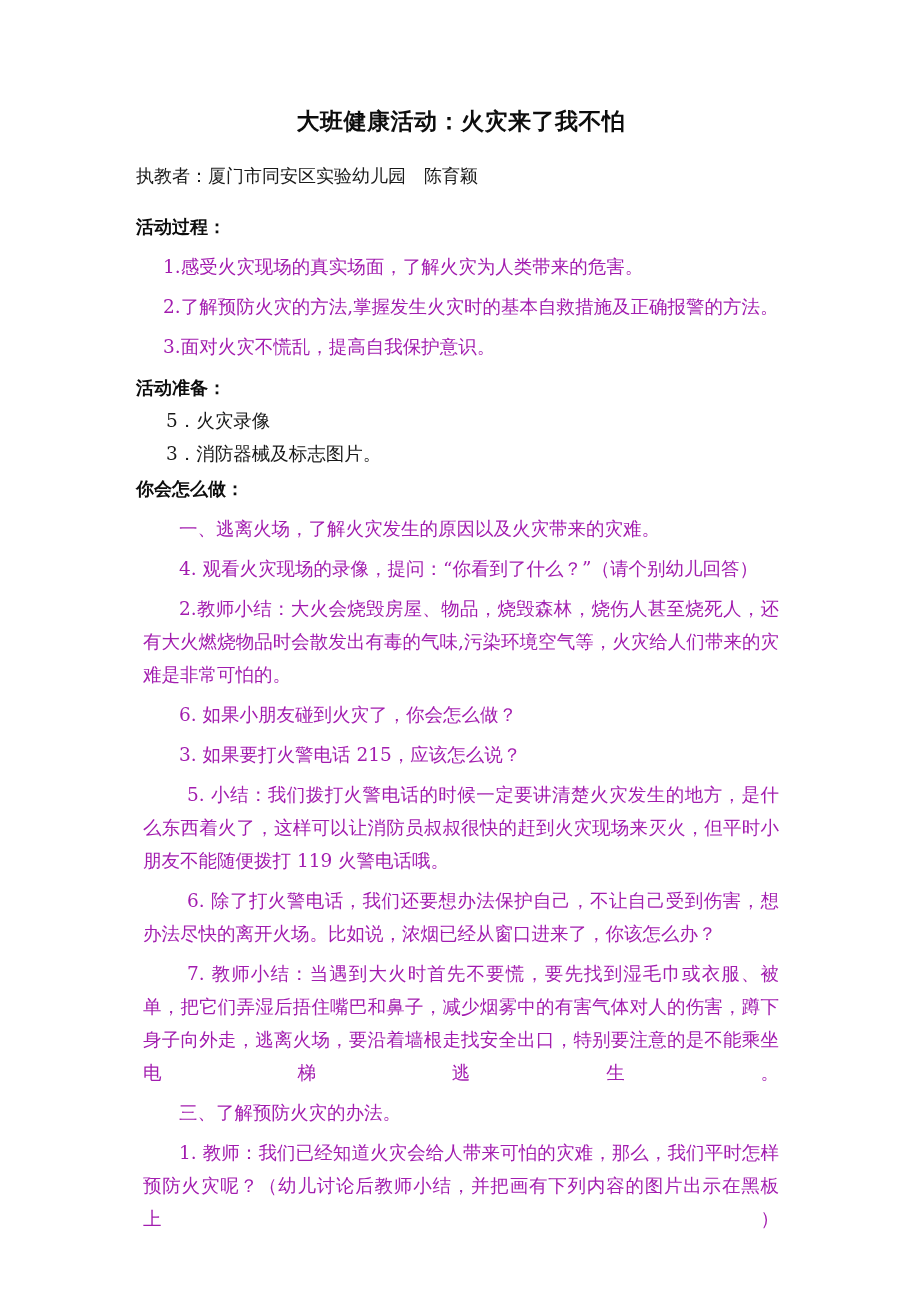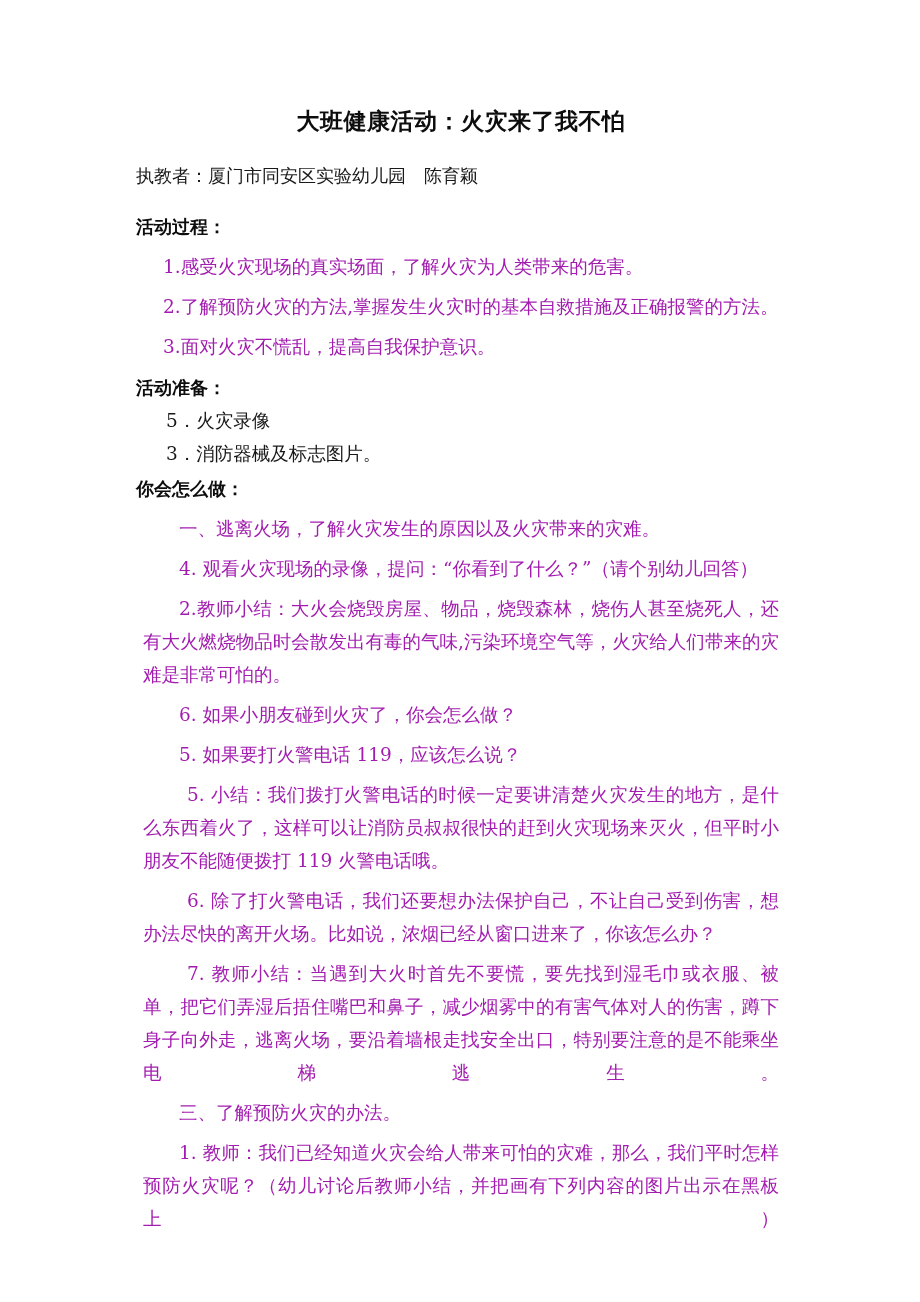--- a/index.html
+++ b/index.html
@@ -112,21 +112,21 @@
     <p class="prep-item">5．火灾录像</p>
     <p class="prep-item">3．消防器械及标志图片。</p>
 
     <h2 class="section-heading sp-proc">你会怎么做：</h2>
 
     <p class="para ind-2 last-line-left">一、逃离火场，了解火灾发生的原因以及火灾带来的灾难。</p>
     <p class="para ind-2 last-line-left">4. 观看火灾现场的录像，提问：“你看到了什么？”（请个别幼儿回答）</p>
     <p class="para ind-2 last-line-left">2.教师小结：大火会烧毁房屋、物品，烧毁森林，烧伤人甚至烧死人，还有大火燃烧物品时会散发出有毒的气味,污染环境空气等，火灾给人们带来的灾难是非常可怕的。</p>
 
     <p class="para ind-2 last-line-left">6. 如果小朋友碰到火灾了，你会怎么做？</p>
-    <p class="para ind-2 last-line-left">5. 如果要打火警电话 119，应该怎么说？</p>
+    <p class="para ind-2 last-line-left">3. 如果要打火警电话 215，应该怎么说？</p>
     <p class="para ind-wide last-line-left">5. 小结：我们拨打火警电话的时候一定要讲清楚火灾发生的地方，是什么东西着火了，这样可以让消防员叔叔很快的赶到火灾现场来灭火，但平时小朋友不能随便拨打 119 火警电话哦。</p>
     <p class="para ind-wide last-line-left">6. 除了打火警电话，我们还要想办法保护自己，不让自己受到伤害，想办法尽快的离开火场。比如说，浓烟已经从窗口进来了，你该怎么办？</p>
     <p class="para ind-wide last-line-just">7. 教师小结：当遇到大火时首先不要慌，要先找到湿毛巾或衣服、被单，把它们弄湿后捂住嘴巴和鼻子，减少烟雾中的有害气体对人的伤害，蹲下身子向外走，逃离火场，要沿着墙根走找安全出口，特别要注意的是不能乘坐电梯逃生。</p>
 
     <p class="para ind-2 last-line-left">三、了解预防火灾的办法。</p>
     <p class="para ind-2 last-line-just">1. 教师：我们已经知道火灾会给人带来可怕的灾难，那么，我们平时怎样预防火灾呢？（幼儿讨论后教师小结，并把画有下列内容的图片出示在黑板上）</p>
 
   </div>
 </div>
 

